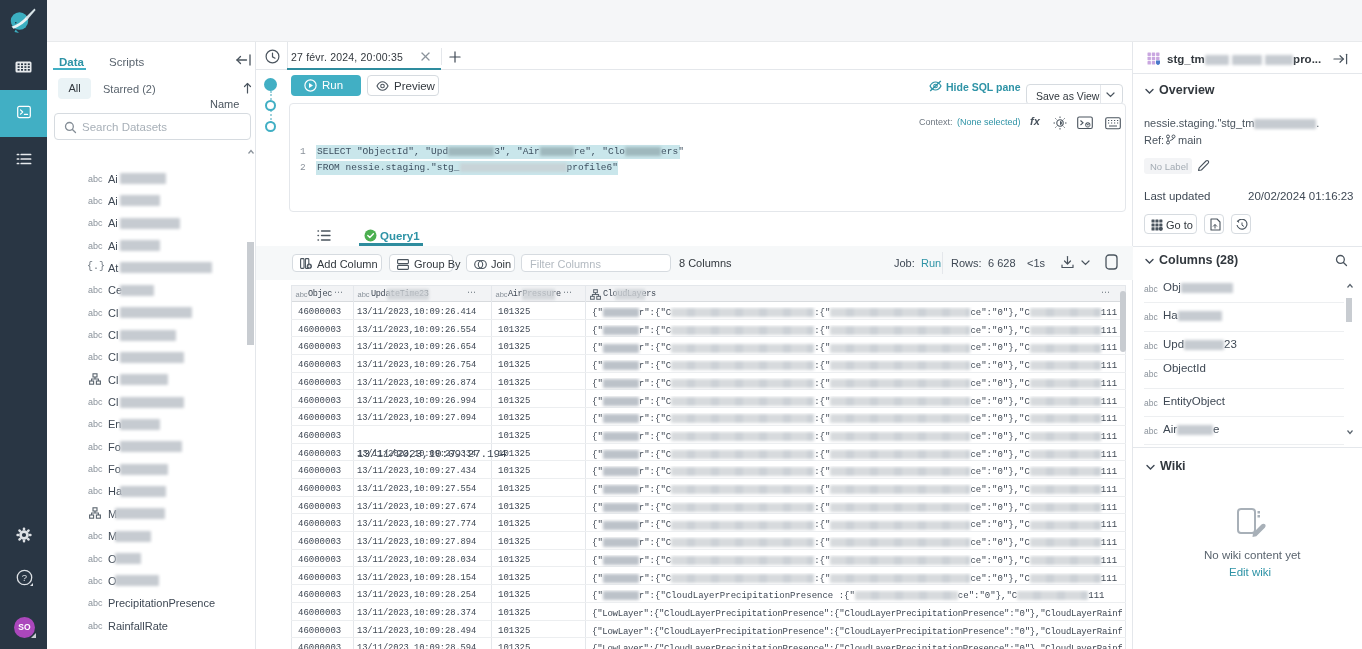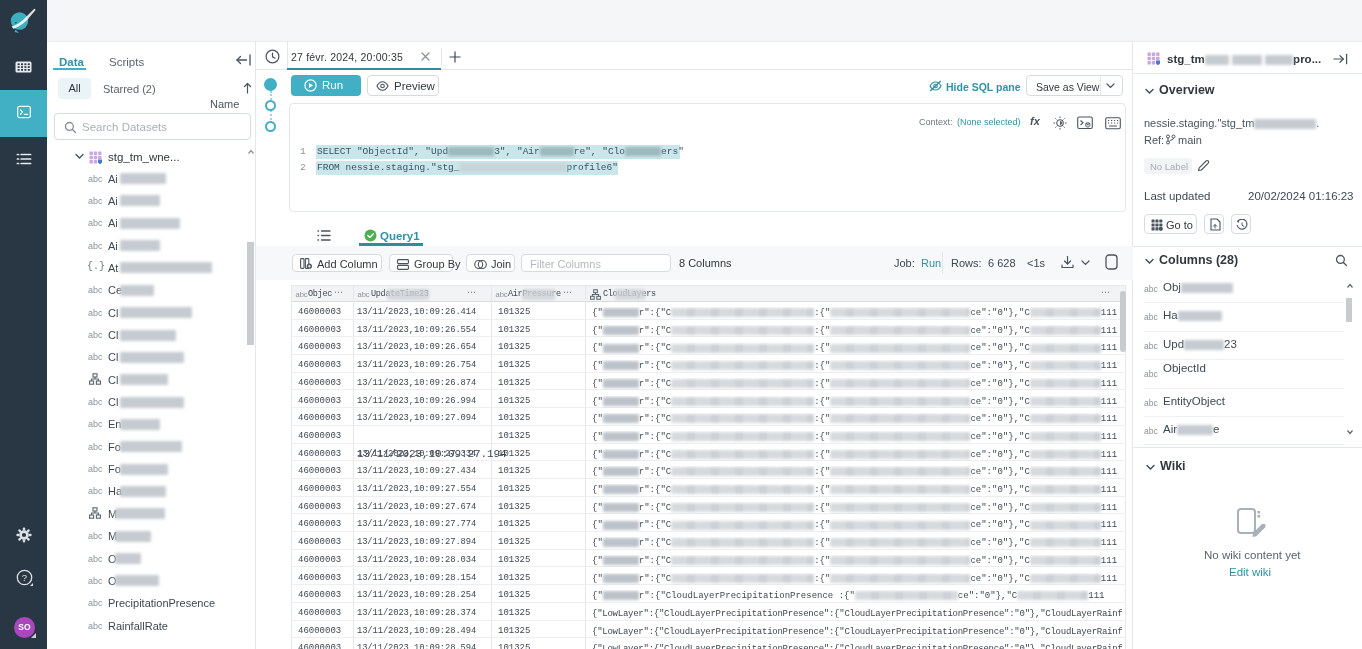--- a/index.html
+++ b/index.html
@@ -98,41 +98,20 @@
         </g>
       </svg>
       <div class="abs" style="left:7px;top:71px;width:197px;height:27px;border:1px solid #D6DBE0;border-radius:4px;">
         <svg class="abs" style="left:9px;top:7px;" width="13" height="13" viewBox="0 0 12 12">
           <circle cx="5" cy="5" r="3.6" fill="none" stroke="#848D96" stroke-width="1.2"></circle>
           <line x1="7.8" y1="7.8" x2="10.6" y2="10.6" stroke="#848D96" stroke-width="1.2" stroke-linecap="round"></line>
         </svg>
         <span class="abs" style="left:27px;top:7px;font-size:11.5px;color:#A8B0B8;">Search Datasets</span>
       </div>
     </div>
-    <div class="abs" style="left:47px;top:145px;width:199px;height:490px;overflow:hidden;">
-      <div class="abs" style="left:0;top:3px;width:199px;height:18px;">
-<svg class="abs" style="left:28px;top:5px;" width="9" height="7" viewBox="0 0 9 7">
-          <path d="M1 1.5 L4.5 5 L8 1.5" stroke="#4A545E" stroke-width="1.4" fill="none" stroke-linecap="round"></path>
-        </svg>
-<svg class="abs" style="left:42px;top:3px;" width="13" height="13" viewBox="0 0 13 13">
-<g fill="#C9A7E0">
-            <rect x="0.5" y="0.5" width="3.4" height="3.4" rx="0.6"></rect>
-            <rect x="4.8" y="0.5" width="3.4" height="3.4" rx="0.6"></rect>
-            <rect x="9.1" y="0.5" width="3.4" height="3.4" rx="0.6"></rect>
-<rect x="0.5" y="4.8" width="3.4" height="3.4" rx="0.6"></rect>
-            <rect x="4.8" y="4.8" width="3.4" height="3.4" rx="0.6"></rect>
-            <rect x="9.1" y="4.8" width="3.4" height="3.4" rx="0.6"></rect>
-<rect x="0.5" y="9.1" width="3.4" height="3.4" rx="0.6"></rect>
-            <rect x="4.8" y="9.1" width="3.4" height="3.4" rx="0.6"></rect>
-          </g>
-<path d="M9 8.6 L13 8.6 L13 11.2 C13 12.4 11 13 11 13 C11 13 9 12.4 9 11.2 Z" fill="#4A79C9"></path>
-</svg>
-<span class="abs" style="left:61px;top:3px;font-size:11.5px;color:#32383E;">stg_tm_wne...</span>
-      </div>
-    </div>
     <div class="abs" style="left:47px;top:169.0px;width:199px;height:18px;">
       <span class="abs" style="left:41px;top:4.5px;font-size:9px;color:#8A929B;letter-spacing:0px;">abc</span>
       <span class="abs" style="left:61px;top:3.5px;font-size:11px;color:#3E4854;">Ai</span>
       <span class="blur abs" style="left:73px;top:4px;width:46px;height:11px;"></span>
     </div>
     <div class="abs" style="left:47px;top:191.3px;width:199px;height:18px;">
       <span class="abs" style="left:41px;top:4.5px;font-size:9px;color:#8A929B;letter-spacing:0px;">abc</span>
       <span class="abs" style="left:61px;top:3.5px;font-size:11px;color:#3E4854;">Ai</span>
       <span class="blur abs" style="left:73px;top:4px;width:40px;height:11px;"></span>
     </div>
@@ -286,21 +265,21 @@
         <circle cx="6.5" cy="5" r="1.8" fill="none" stroke="#4A545E" stroke-width="1.1"></circle>
       </svg>
 <span class="abs" style="left:26px;top:4px;font-size:11.5px;color:#32383E;">Preview</span>
     </div>
     <svg class="abs" style="left:928px;top:80px;" width="15" height="12" viewBox="0 0 15 12">
 <path d="M2 6 C3.5 3.2 5.8 2 7.5 2 C9.2 2 11.5 3.2 13 6 C11.5 8.8 9.2 10 7.5 10 C5.8 10 3.5 8.8 2 6 Z" fill="none" stroke="#2E93A6" stroke-width="1.2"></path>
 <circle cx="7.5" cy="6" r="1.8" fill="none" stroke="#2E93A6" stroke-width="1.1"></circle>
 <line x1="2.2" y1="11" x2="12.8" y2="1" stroke="#2E93A6" stroke-width="1.3"></line>
     </svg>
     <span class="abs" style="left:946px;top:81px;font-size:10.5px;font-weight:bold;color:#2E93A6;">Hide SQL pane</span>
-    <div class="abs" style="left:1026px;top:75px;width:97px;height:21px;background:#fff;border:1px solid #D6DBE0;border-radius:4px;">
+    <div class="abs" style="left:1026px;top:84px;width:97px;height:21px;background:#fff;border:1px solid #D6DBE0;border-radius:4px;">
 <span class="abs" style="left:9px;top:5px;font-size:10.5px;color:#32383E;">Save as View</span>
 <div class="abs" style="left:73px;top:0;width:1px;height:19px;background:#E4E7EB;"></div>
 <svg class="abs" style="left:79px;top:7px;" width="9" height="6" viewBox="0 0 9 6">
         <path d="M1 1 L4.5 4.5 L8 1" stroke="#4A545E" stroke-width="1.2" fill="none" stroke-linecap="round"></path>
       </svg>
     </div>
     <div class="abs" style="left:289px;top:103px;width:837px;height:109px;border:1px solid #E4E7EB;border-radius:4px;background:#fff;"></div>
     <span class="abs" style="left:919px;top:117px;font-size:9px;color:#6E7780;">Context:</span>
     <span class="abs" style="left:957px;top:117px;font-size:9px;color:#2E93A6;">(None selected)</span>
     <span class="abs" style="left:1030px;top:115px;font-size:11px;font-style:italic;color:#4A545E;font-weight:bold;">fx</span>

